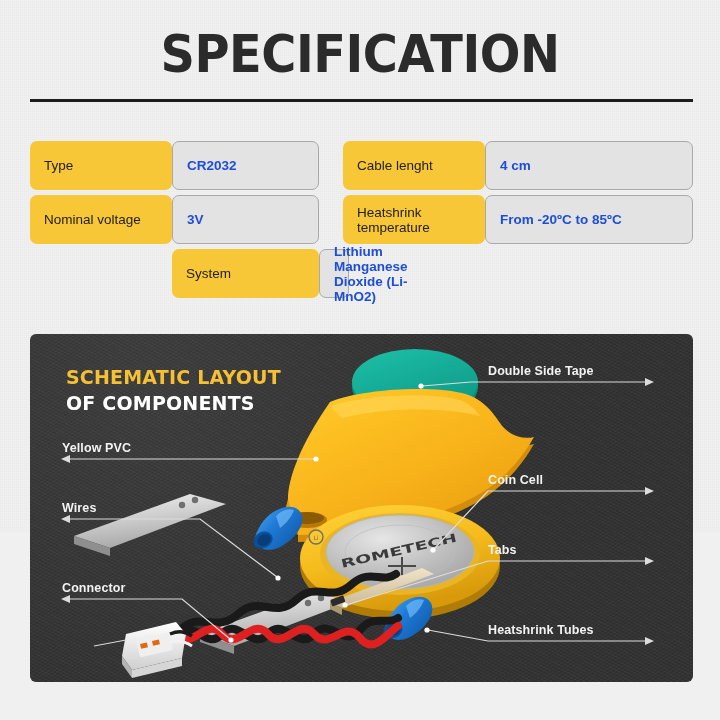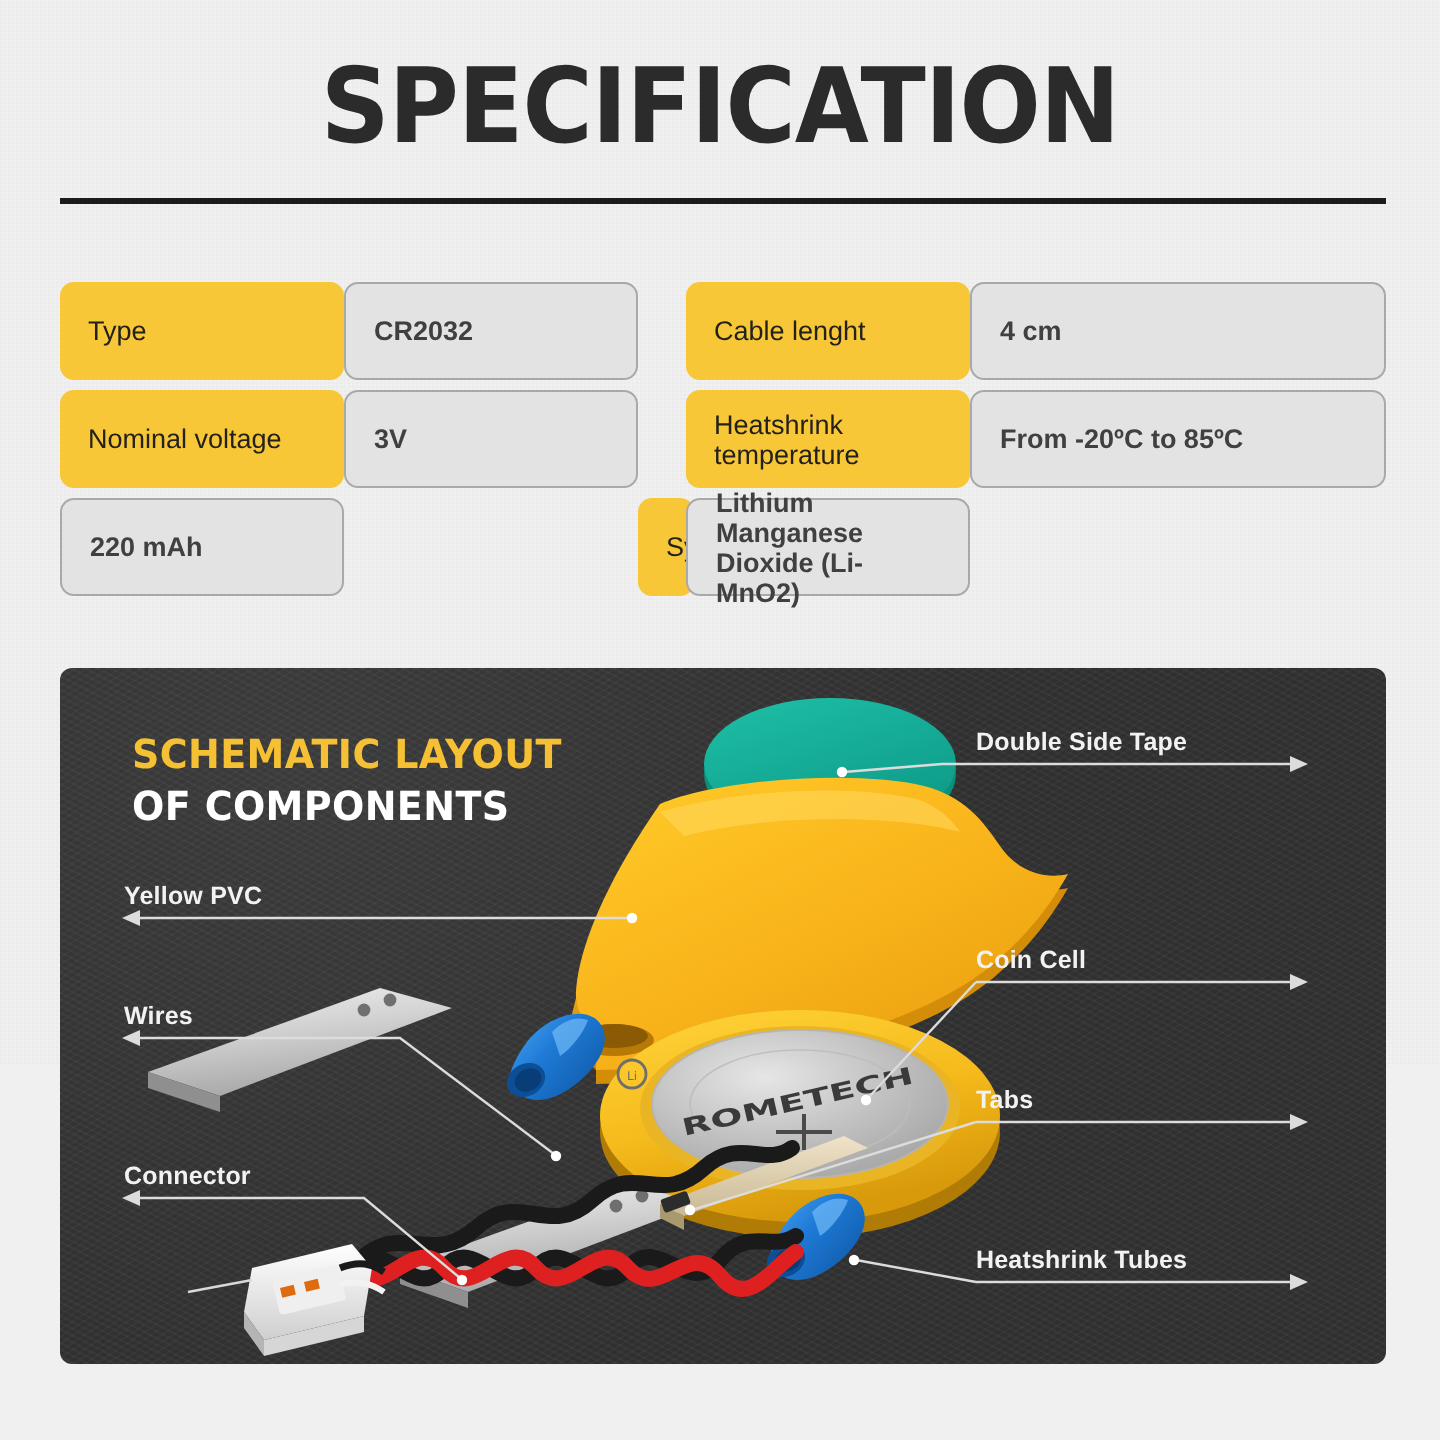--- a/index.html
+++ b/index.html
@@ -49,21 +49,21 @@
     line-height:15px;
   }
   .lbl{
     background:#f8c738;
     color:#23211c;
     font-weight:400;
   }
   .val{
     background:#e3e3e3;
     border:1px solid #a9a9a9;
-    color:#404040;
+    color:#1d4ed8;
     font-weight:700;
   }
   .spacer{ background:transparent; }
 
   
   #panel{
     position:absolute; left:30px; top:334px; width:663px; height:348px;
     border-radius:6px;
     background:
       radial-gradient(circle at 18% 14%, rgba(255,255,255,.055), rgba(0,0,0,0) 55%),
@@ -113,21 +113,20 @@
     <div class="spacer"></div>
     <div class="cell lbl">Cable lenght</div>
     <div class="cell val">4 cm</div>
 
     <div class="cell lbl">Nominal voltage</div>
     <div class="cell val">3V</div>
     <div class="spacer"></div>
     <div class="cell lbl">Heatshrink temperature</div>
     <div class="cell val">From -20ºC to 85ºC</div>
 
-    <div class="cell val">220 mAh</div>
     <div class="spacer"></div>
     <div class="cell lbl">System</div>
     <div class="cell val">Lithium Manganese Dioxide (Li-MnO2)</div>
   </div>
 
   <div id="panel">
 
     <div id="sch-title">
       <span id="sch-l1">SCHEMATIC LAYOUT</span>
       <span id="sch-l2">OF COMPONENTS</span>

